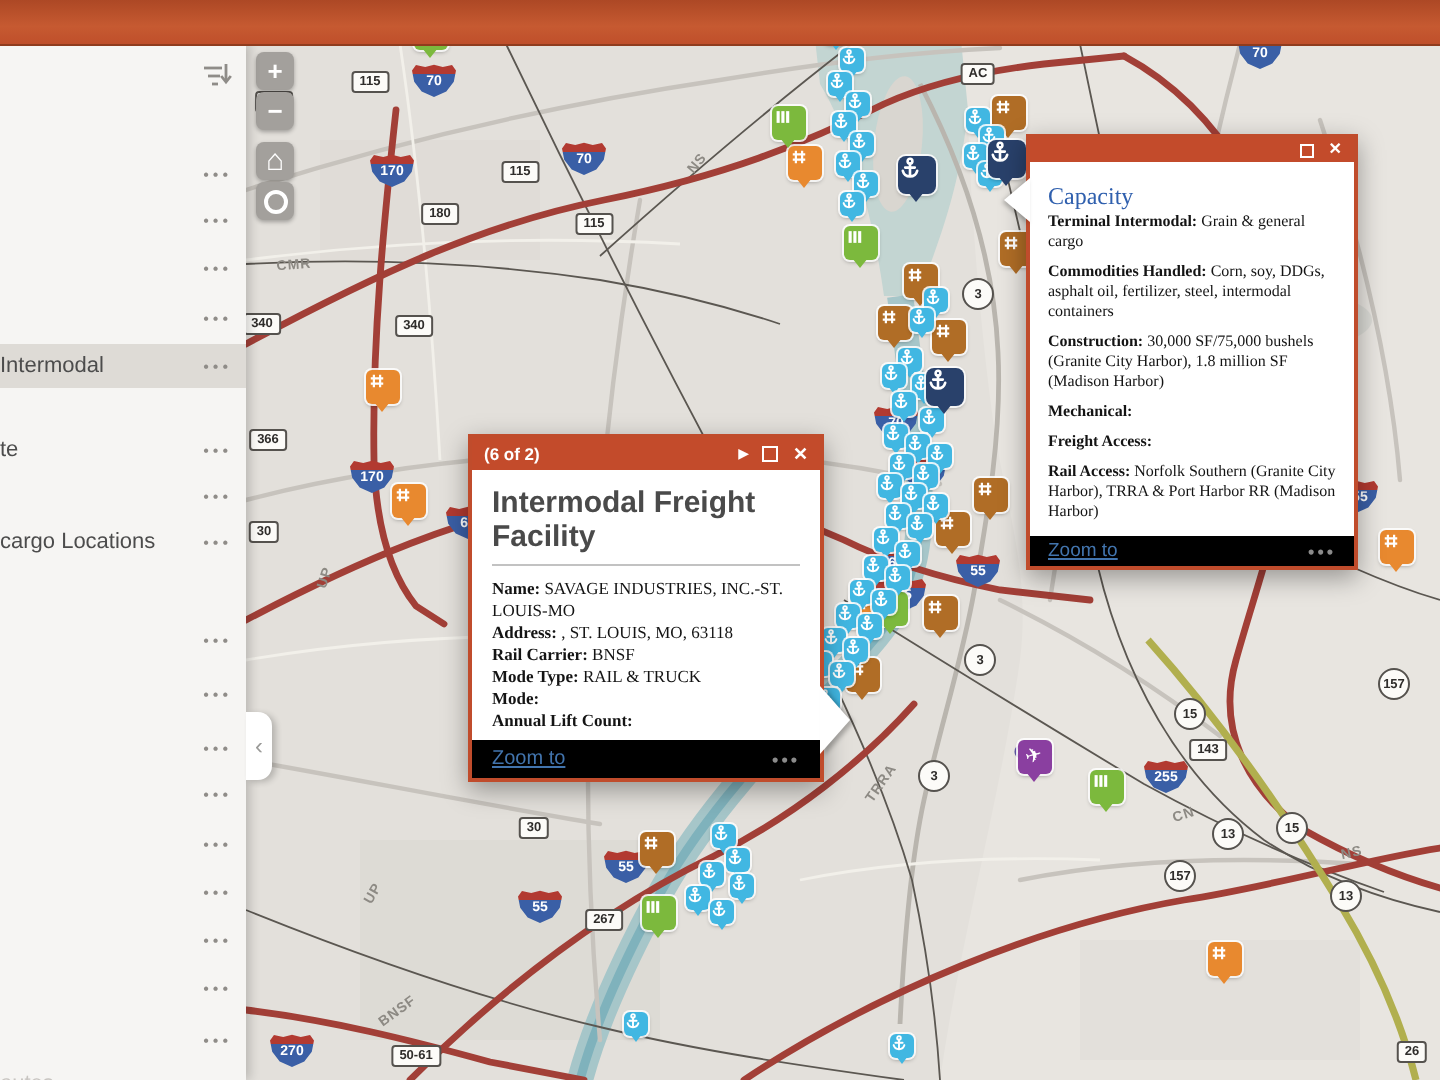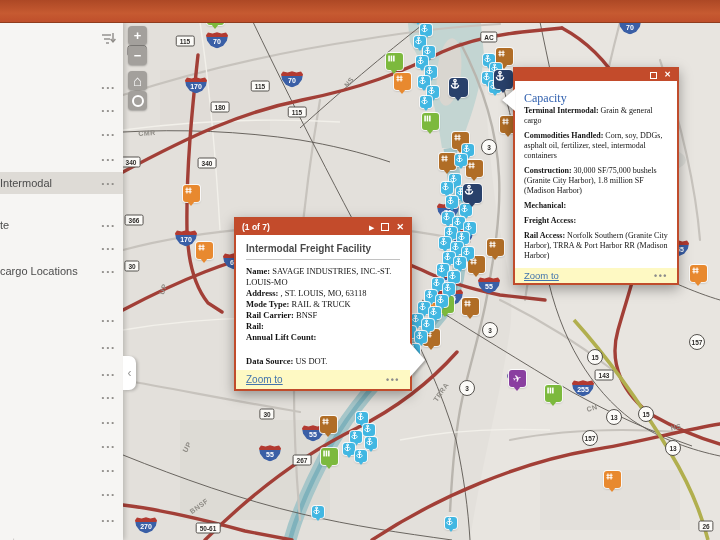--- a/index.html
+++ b/index.html
@@ -69,31 +69,31 @@
   .p-header{background:#c34b2b;color:#fff;display:flex;align-items:center;padding:0 6px}
   .p1 .p-header{height:16px}
   .p2 .p-header{height:12px}
   .p-counter{font-size:8.5px;font-weight:bold}
   .hdr-icons{display:flex;align-items:center;gap:7px;margin-left:auto}
   .icon-play{font-size:7px;line-height:1;cursor:pointer}
   .icon-max{width:6px;height:6px;border:1.4px solid #fff;cursor:pointer}
   .icon-close{font-size:9px;font-weight:bold;line-height:1;cursor:pointer}
   .p2 .icon-max{width:5px;height:5px}
   .p2 .icon-close{font-size:8px}
-  .p-title{font-size:10px;font-weight:bold;color:#4a4a4a;margin:0 10px;padding:8px 0 5px;
+  .p-title{font-size:15px;font-weight:bold;color:#4a4a4a;margin:0 10px;padding:8px 0 5px;
     border-bottom:1px solid #c2c2c2}
   .p-body{font-family:"Liberation Serif","DejaVu Serif",serif;color:#141414;overflow:hidden}
   .p1 .p-body{font-size:8.5px;line-height:11px;padding:6px 10px 0}
   .p2 .p-body{font-size:8px;line-height:10px;padding:7px 9px 0}
   .f-line b{font-weight:bold}
   .p-section{font-family:"Liberation Serif","DejaVu Serif",serif;color:#3060ae}
   .p1 .p-section{font-size:13px;margin:9px 0 4px}
   .p2 .p-section{font-size:12px;margin:5px 0 3px}
   .ds-block{margin-top:13px}
-  .p-footer{position:absolute;left:0;right:0;bottom:0;background:#fef9c3;display:flex;
+  .p-footer{position:absolute;left:0;right:0;bottom:0;background:#000000;display:flex;
     justify-content:space-between;align-items:center;padding:0 10px}
   .p1 .p-footer{height:19px}
   .p2 .p-footer{height:15px;padding:0 9px}
   .zoom-link{color:#4274ad;font-size:10px;text-decoration:underline;cursor:pointer}
   .p2 .zoom-link{font-size:9.5px}
   .f-ellipsis{color:#8b8b8b;font-size:9px;font-weight:bold;letter-spacing:1.5px;cursor:pointer}
   .tail-right{position:absolute;right:-15px;top:124px;width:0;height:0;
     border-top:17px solid transparent;border-bottom:17px solid transparent;border-left:15px solid #fff;
     filter:drop-shadow(2px 1px 1px rgba(0,0,0,.25))}
   .tail-left{position:absolute;left:-13px;top:20px;width:0;height:0;
@@ -1185,37 +1185,37 @@
         <div class="side-row muted" style="top: 509px;">
           <span class="lbl">outes</span>
           <span class="dots">•••</span>
         </div>
       </div>
   </div>
   <div class="collapse-tab">‹</div>
 
   <div class="popup p1" style="left:234px;top:217px;width:178px;height:174px">
     <div class="p-header">
-      <span class="p-counter">(1 of 7)</span>
+      <span class="p-counter">(6 of 2)</span>
       <span class="hdr-icons">
         <span class="icon-play">▶</span>
         <span class="icon-max"></span>
         <span class="icon-close">✕</span>
       </span>
     </div>
     <div class="p-title">Intermodal Freight Facility</div>
     <div class="p-body">
       <div id="p1-fields">
           <div class="f-line"><b>Name:</b> SAVAGE INDUSTRIES, INC.-ST. LOUIS-MO</div>
           <div class="f-line"><b>Address:</b> , ST. LOUIS, MO, 63118</div>
+          <div class="f-line"><b>Rail Carrier:</b> BNSF</div>
           <div class="f-line"><b>Mode Type:</b> RAIL &amp; TRUCK</div>
-          <div class="f-line"><b>Rail Carrier:</b> BNSF</div>
         </div>
       <div id="p1-fields2">
-          <div class="f-line"><b>Rail:</b> </div>
+          <div class="f-line"><b>Mode:</b> </div>
           <div class="f-line"><b>Annual Lift Count:</b> </div>
         </div>
       <div class="ds-block" id="p1-ds">
           <div class="f-line"><b>Data Source:</b> US DOT.</div>
         </div>
     </div>
     <div class="p-footer">
       <span class="zoom-link">Zoom to</span>
       <span class="f-ellipsis">•••</span>
     </div>

